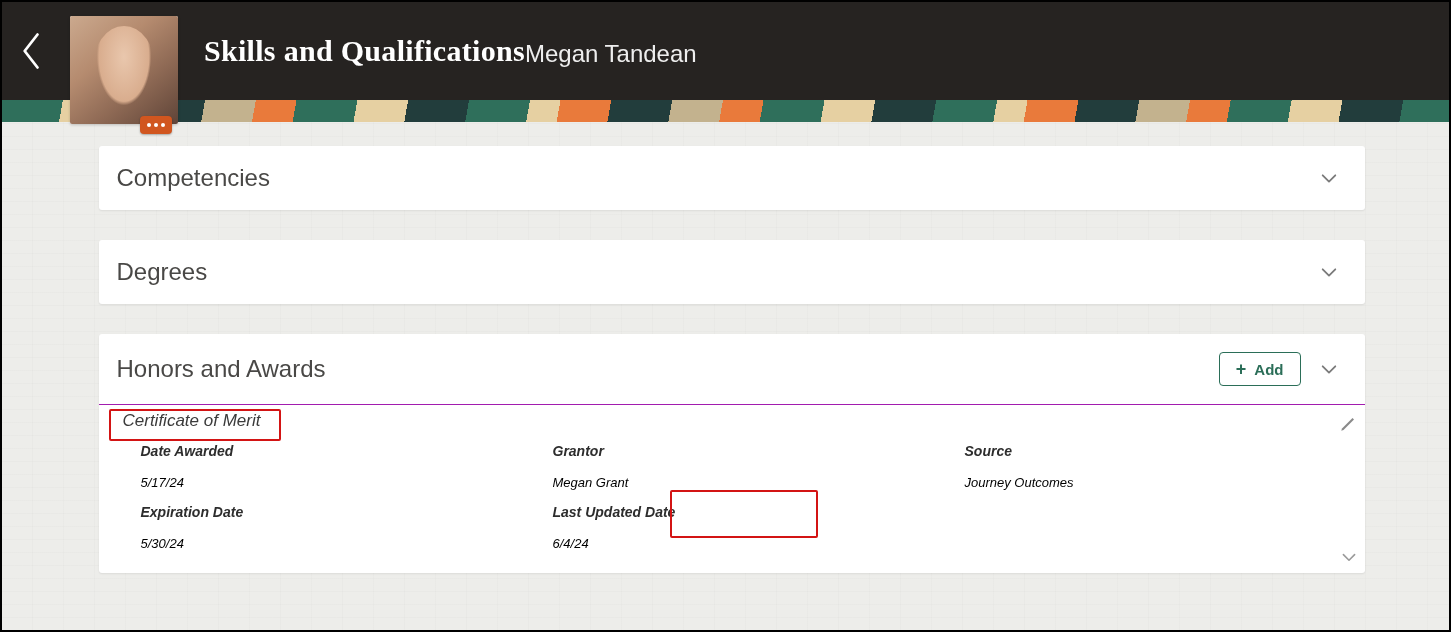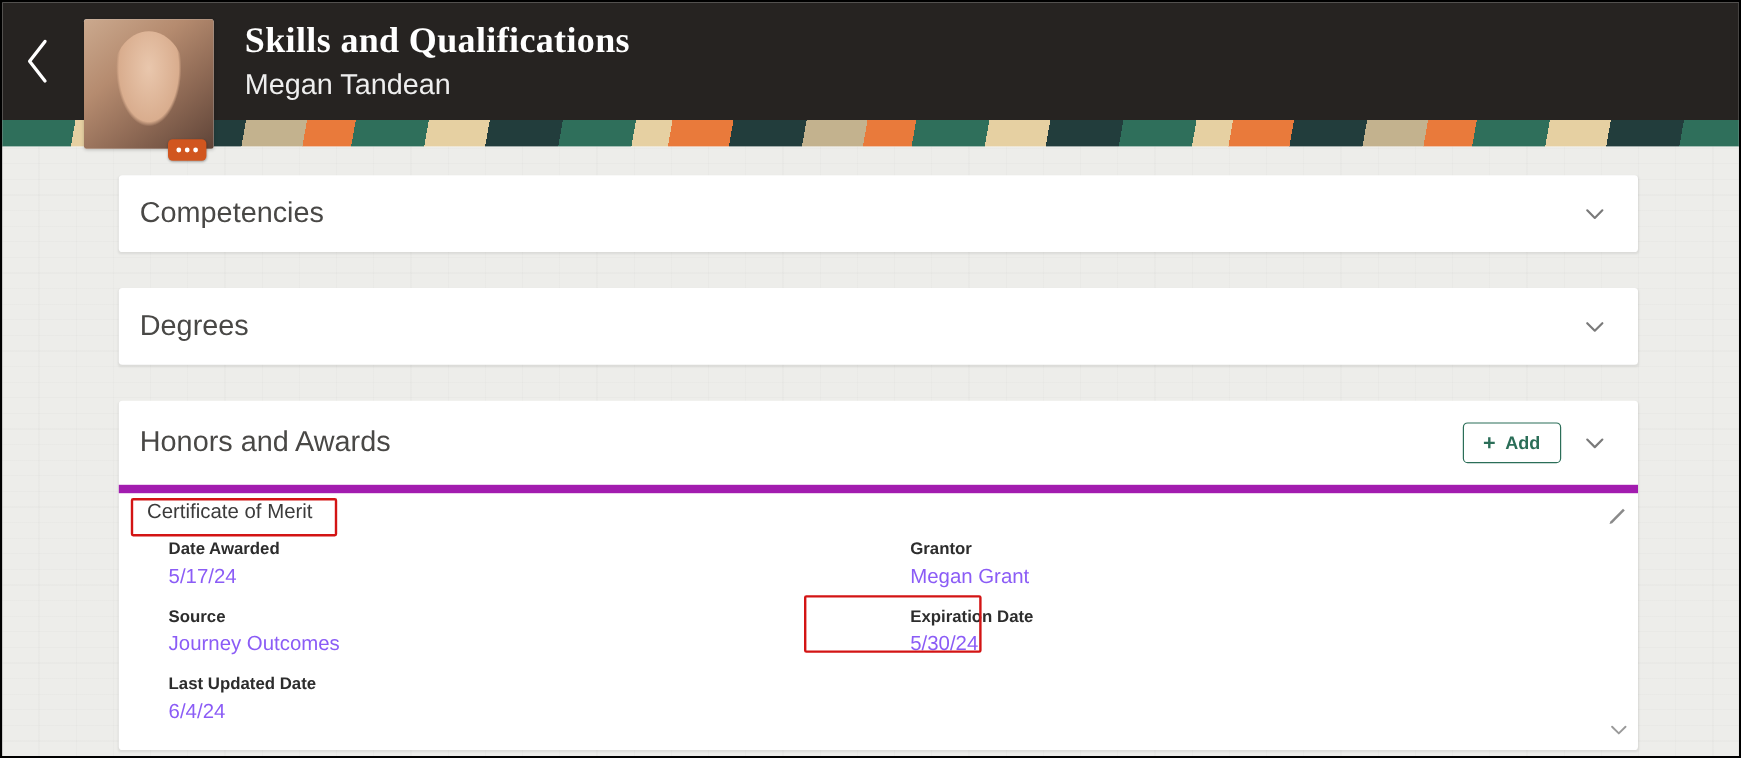--- a/index.html
+++ b/index.html
@@ -6,49 +6,49 @@
   html, body { width: 1451px; height: 632px; font-family: "Segoe UI", Arial, sans-serif; background: #ededea; overflow: hidden; }
   .app { border: 2px solid #000; width: 1451px; height: 632px; position: relative; background: #fff; }
   .header { height: 98px; background: #262321; display: flex; align-items: center; padding-left: 10px; position: relative; }
   .back-btn { width: 40px; height: 98px; display:flex; align-items:center; justify-content:center; cursor:pointer; }
   .back-btn svg { width: 22px; height: 40px; }
   .avatar-wrap { width: 108px; height: 108px; background: #fff; border-radius:2px; margin-left: 18px; position: relative; top: 19px; z-index:5; box-shadow: 0 1px 3px rgba(0,0,0,.2); }
   .avatar { width: 100%; height: 100%; background: linear-gradient(140deg, #cba98e 0%, #b58b6f 35%, #8f6a55 65%, #5f4438 100%); border-radius:2px; position:relative; overflow:hidden; }
   .avatar::before { content:""; position:absolute; left:22px; top:10px; width:64px; height:88px; background: radial-gradient(ellipse at 50% 35%, #e9c7ad 0%, #d9ad8e 55%, transparent 60%); border-radius: 50% 50% 40% 40%; }
   .avatar-more { position:absolute; right:6px; bottom:-10px; width:32px; height:18px; background:#d1561f; border-radius:4px; display:flex; align-items:center; justify-content:center; gap:3px; cursor:pointer; box-shadow:0 1px 2px rgba(0,0,0,.3); }
   .avatar-more span { width:4px; height:4px; border-radius:50%; background:#fff; }
-  .title-block { margin-left: 26px; color:#fff; display:flex; flex-direction:column; justify-content:center; }
+  .title-block { margin-left: 26px; color:#fff; display:flex; flex-direction:row; justify-content:center; }
   .page-title { font-size: 30px; font-weight: 600; font-family: Georgia, 'Times New Roman', serif; letter-spacing:.3px; }
   .page-sub { font-size: 24px; font-weight: 300; margin-top: 6px; color:#eee; }
   .banner { height: 22px; width:100%; background:
     repeating-linear-gradient(100deg,
       #2f6f5b 0 60px, #e6d0a2 60px 90px, #e97a3b 90px 140px, #223d3c 140px 200px,
       #c3b28e 200px 250px, #e97a3b 250px 290px, #2f6f5b 290px 350px,
       #e6d0a2 350px 400px, #223d3c 400px 460px);
     position: relative; }
   .content { background:#ededea; padding: 24px 48px 0 60px; height: calc(632px - 98px - 22px - 4px); overflow:hidden;
     background-image: repeating-linear-gradient(0deg, transparent 0 12px, rgba(0,0,0,.015) 12px 13px),
                       repeating-linear-gradient(90deg, transparent 0 30px, rgba(0,0,0,.015) 30px 31px); }
   .content-inner { max-width: 1266px; margin: 0 auto; }
   .card { background:#fff; border-radius:3px; box-shadow: 0 1px 2px rgba(0,0,0,.08); margin-bottom: 30px; }
   .card-header { display:flex; align-items:center; justify-content:space-between; padding: 18px 26px 18px 18px; cursor:pointer; }
   .card-title { font-size: 24px; font-weight: 300; color:#494846; }
   .card-actions { display:flex; align-items:center; gap:18px; }
   .chev { width:20px; height:20px; display:flex; align-items:center; justify-content:center; color:#6b6b6b; cursor:pointer; }
   .add-btn { border:1px solid #2b6e58; color:#2b6e58; background:#fff; height:34px; padding:0 16px; border-radius:4px; display:flex; align-items:center; gap:8px; font-size:15px; font-weight:600; cursor:pointer; }
   .add-btn .plus { font-size:18px; line-height:1; font-weight:700; }
-  .section-body { padding: 0 18px 22px 18px; border-top:7px solid #a21caf; position:relative; }
+  .section-body { padding: 0 18px 22px 18px; border-top:1px solid #a21caf; position:relative;font-style:italic; }
   .item-title { font-size:17px; color:#3b3b3b; padding:6px 6px; display:inline-block; }
   .red-box { border:2px solid #d31414; border-radius:2px; position:absolute; pointer-events:none; }
   .red-box.title { left:10px; top:4px; width:172px; height:32px; }
   .red-box.source { left:571px; top:85px; width:148px; height:48px; }
   .edit-icon { position:absolute; right:8px; top:10px; color:#7b7b7b; cursor:pointer; }
-  .fields { display:grid; grid-template-columns: 1fr 1fr; column-gap: 40px; row-gap: 14px; padding: 6px 10px 0 24px; }
+  .fields { display:grid; grid-template-columns: 1fr 1fr 1fr; column-gap: 40px; row-gap: 14px; padding: 6px 10px 0 24px; }
   .field-label { font-size:14px; font-weight:700; color:#2d2d2d; }
-  .field-value { font-size:17px; color:#8b5cf6; margin-top:6px; }
+  .field-value { font-size:13px; color:#000000; margin-top:16px; }
   .card.expanded .chev.up svg { transform: rotate(180deg); }
   .expand-more { position:absolute; right:8px; bottom:4px; color:#8a8a8a; cursor:pointer; }
 </style>
 </head>
 <body>
 
 <div class="app">
 
   <div class="header">
     <div class="back-btn">

